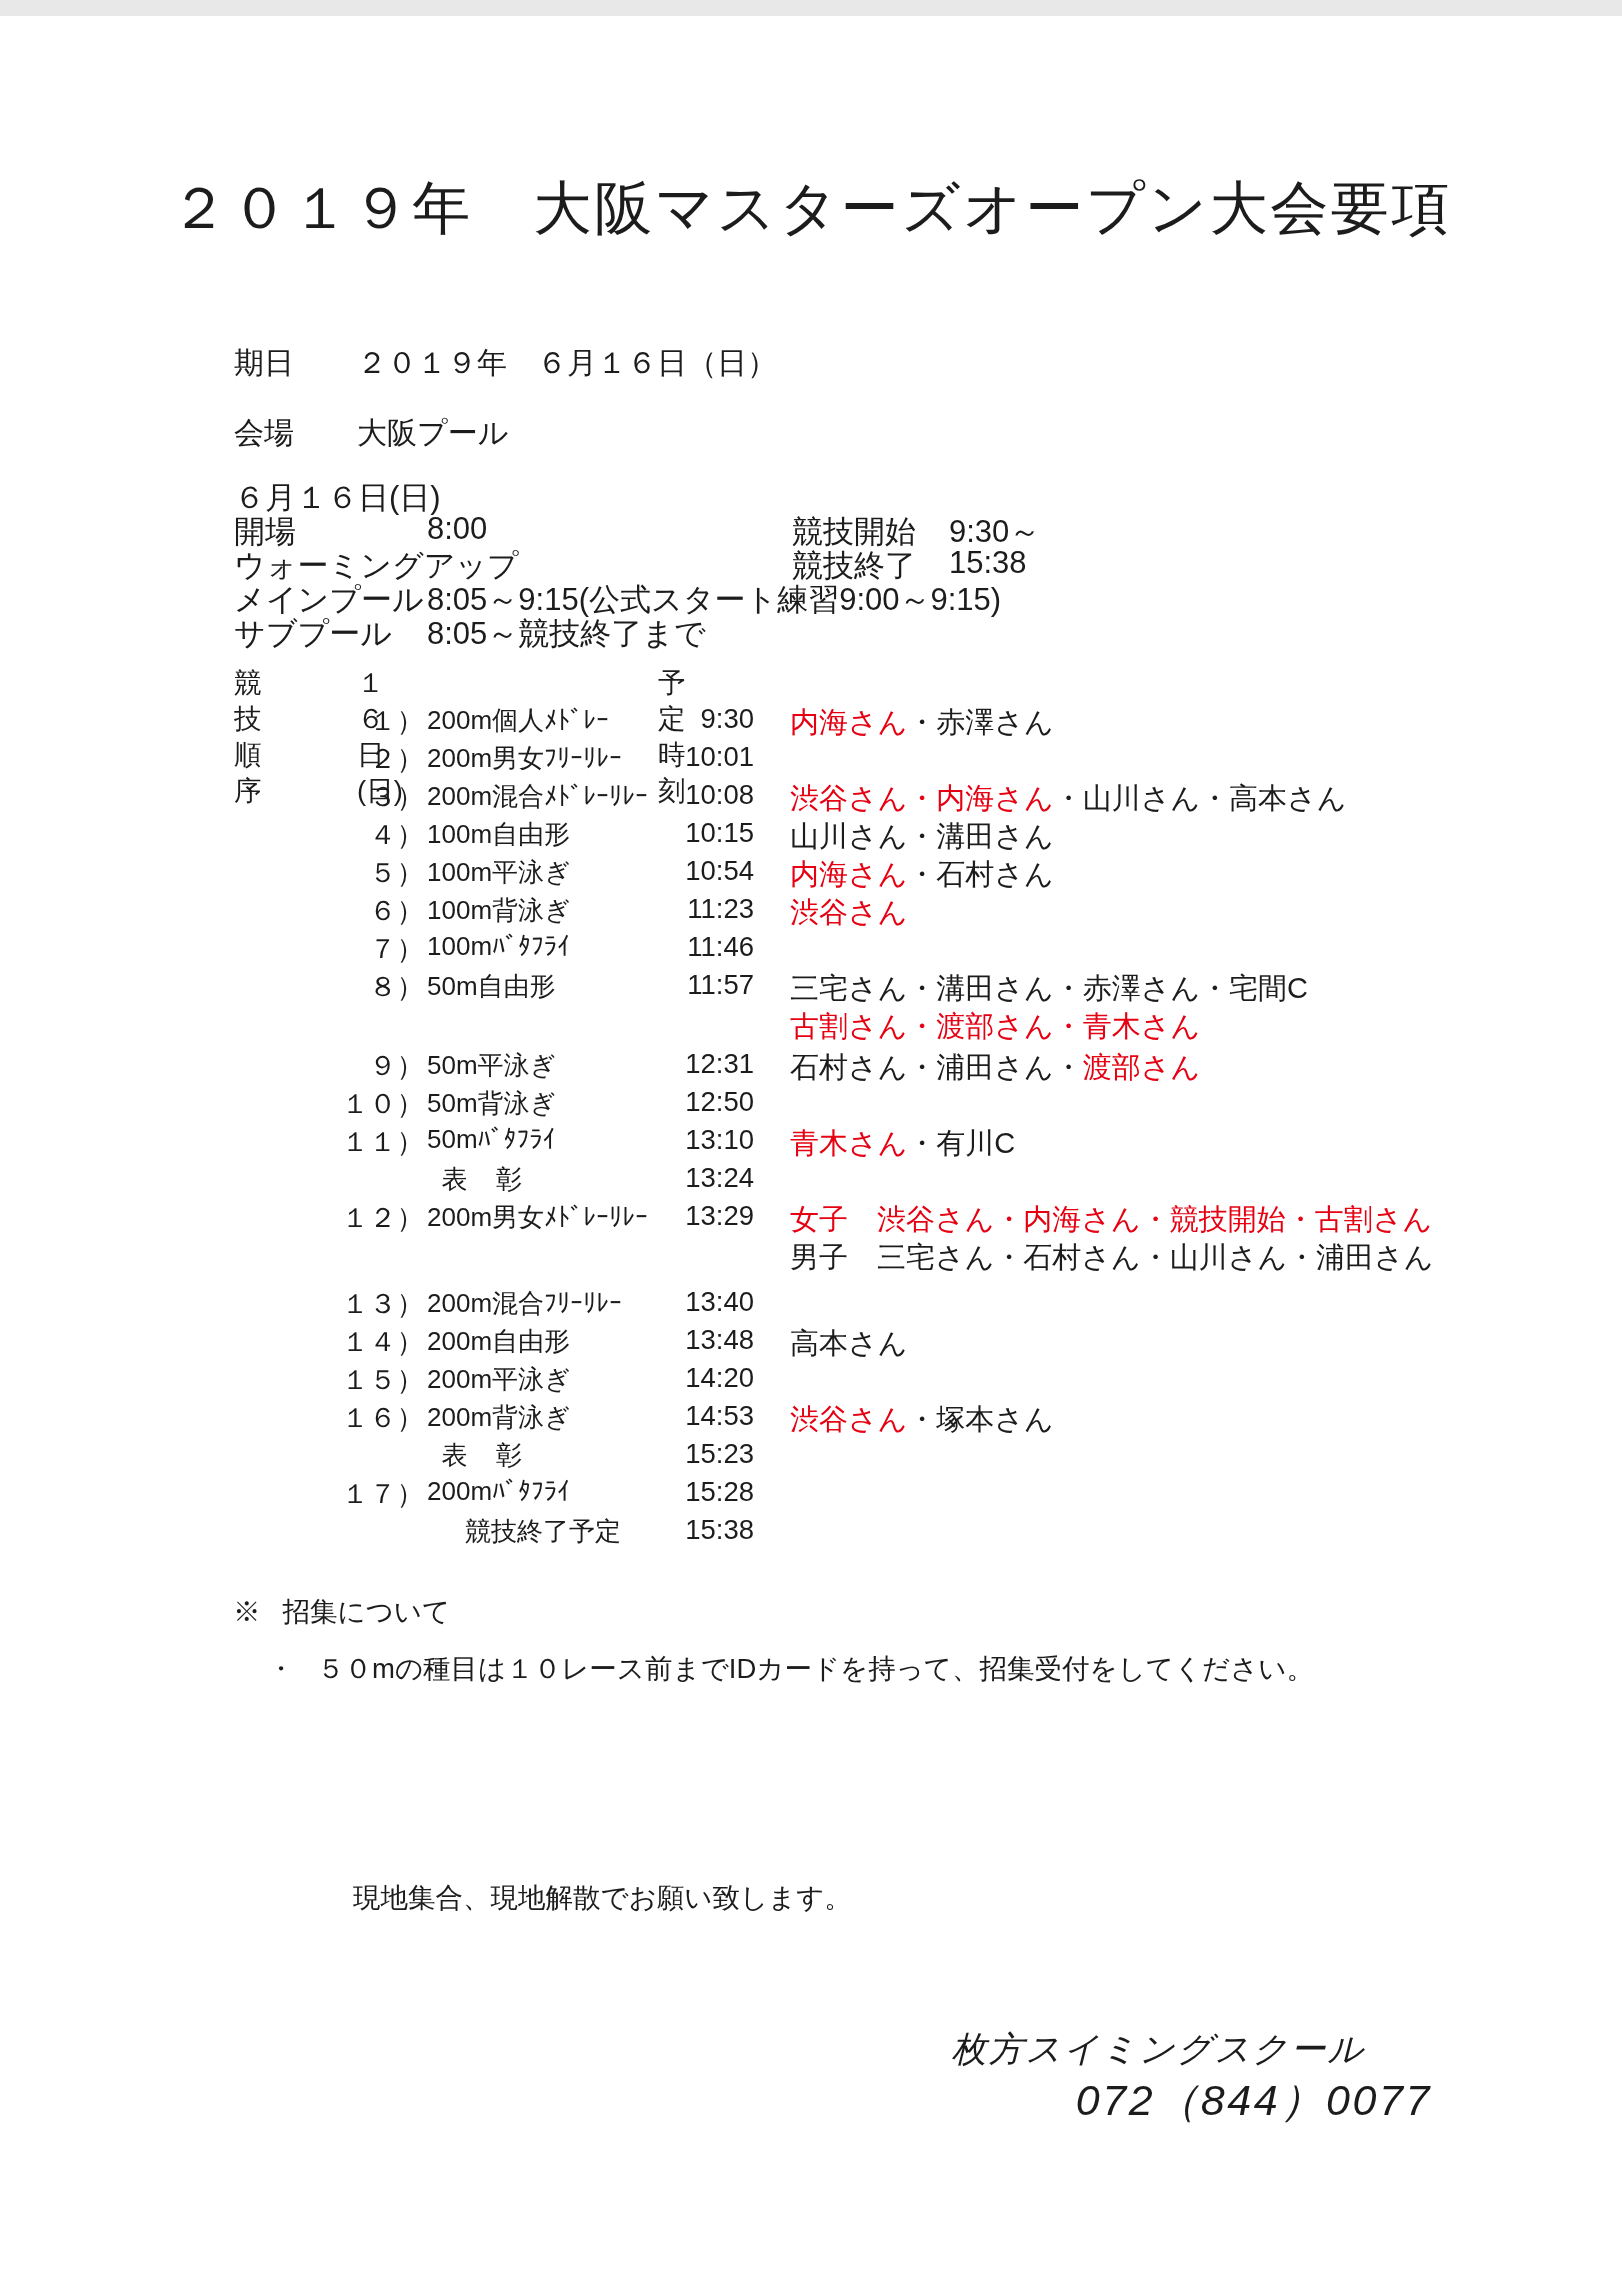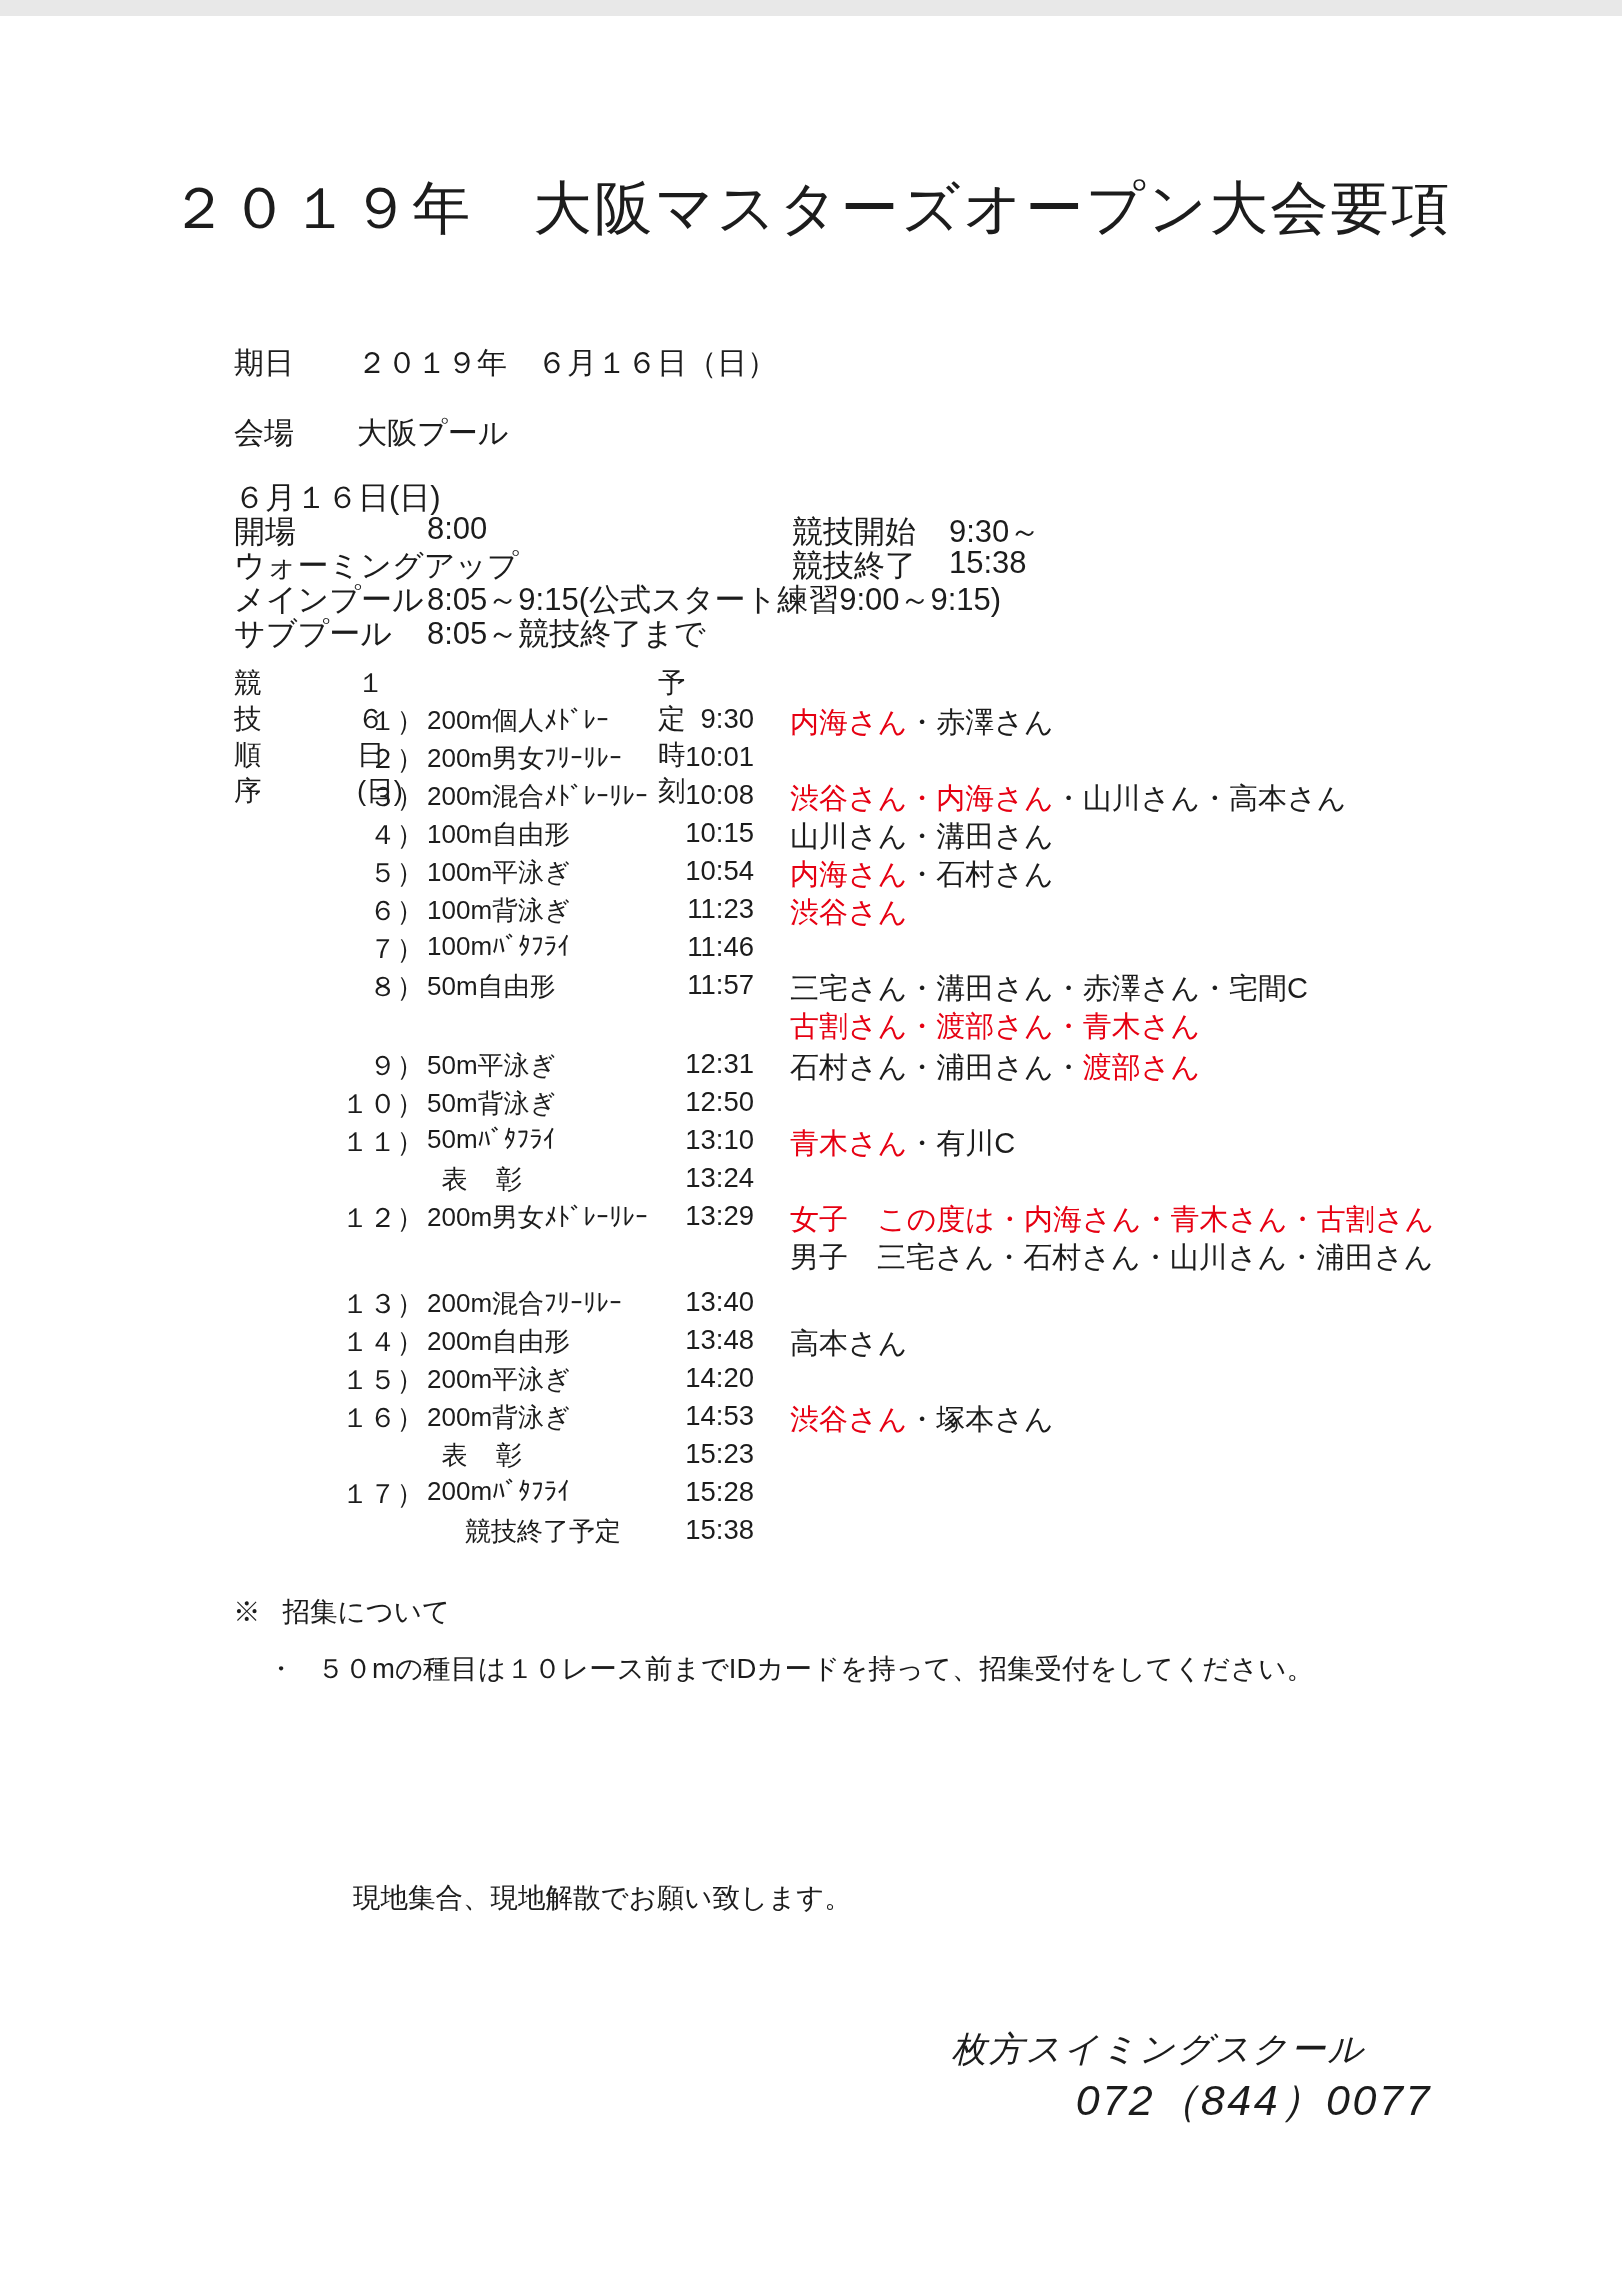--- a/index.html
+++ b/index.html
@@ -180,21 +180,21 @@
           <span class="pnames"><span class="red">青木さん</span><span>・有川C</span></span>
         </div>
         <div class="prow">
           <span class="pevent award">表　彰</span>
           <span class="ptime">13:24</span>
         </div>
         <div class="prow">
           <span class="pno">１２）</span>
           <span class="pevent">200m男女ﾒﾄﾞﾚｰﾘﾚｰ</span>
           <span class="ptime">13:29</span>
-          <span class="pnames"><span class="red">女子　この度は・内海さん・青木さん・古割さん</span></span>
+          <span class="pnames"><span class="red">女子　渋谷さん・内海さん・競技開始・古割さん</span></span>
         </div>
         <div class="prow">
           <span class="pnames"><span>男子　三宅さん・石村さん・山川さん・浦田さん</span></span>
         </div>
         <div class="prow" style="margin-top: 9.8px;">
           <span class="pno">１３）</span>
           <span class="pevent">200m混合ﾌﾘｰﾘﾚｰ</span>
           <span class="ptime">13:40</span>
         </div>
         <div class="prow">

